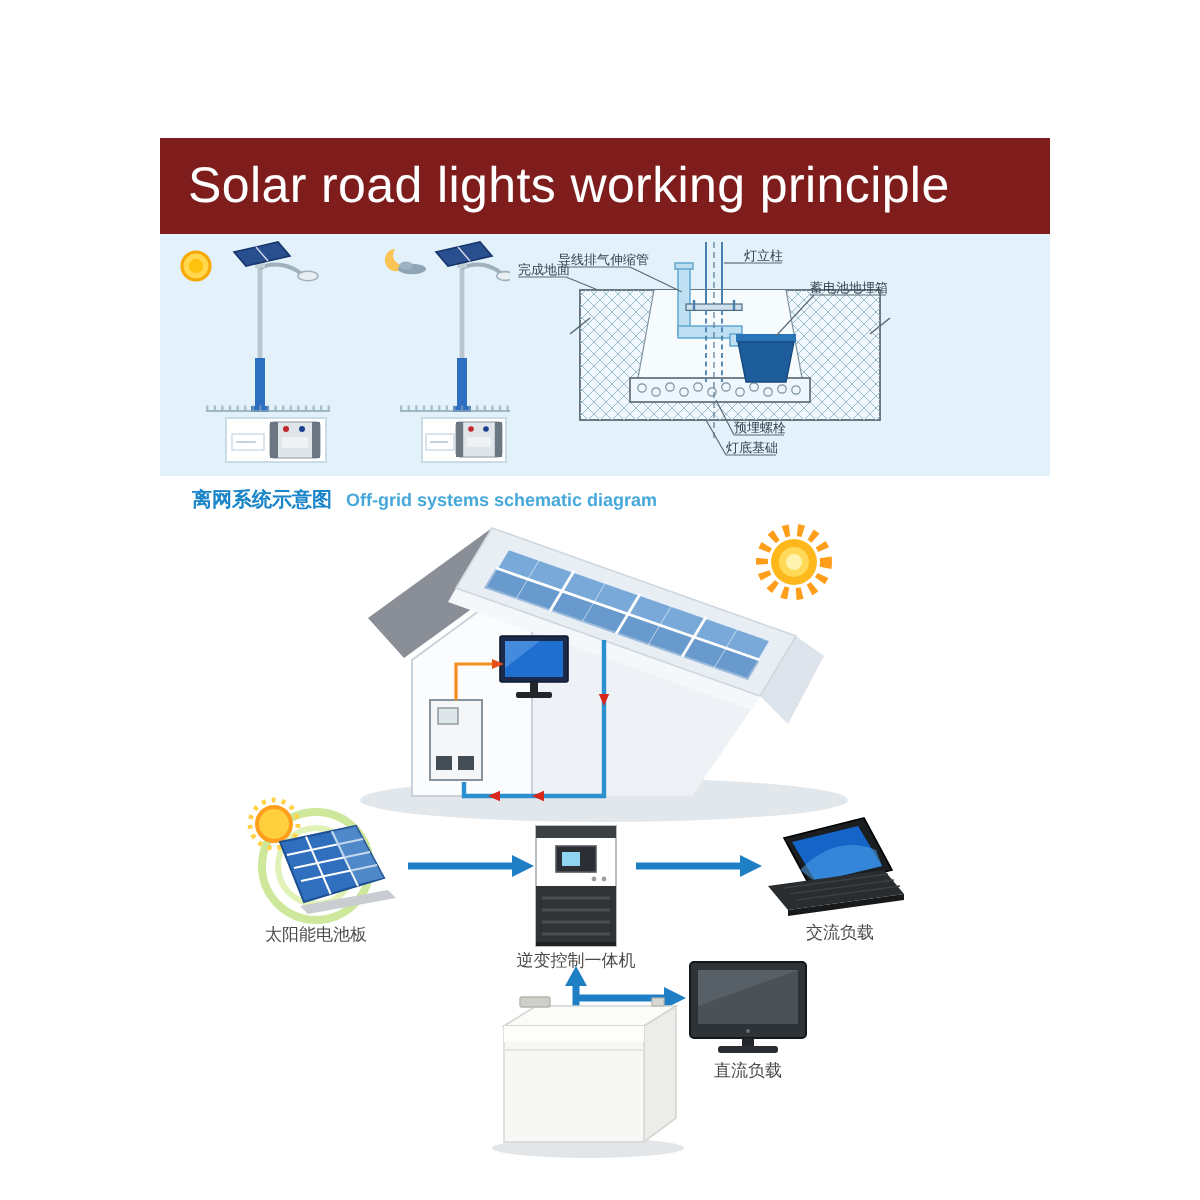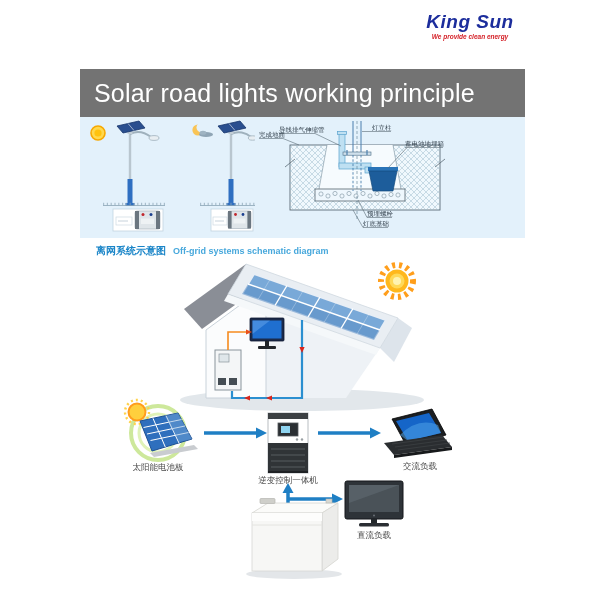--- a/index.html
+++ b/index.html
@@ -4,42 +4,38 @@
 <style>
   html,body{margin:0;padding:0;background:#fff;}
   #page{position:relative;width:600px;height:600px;background:#ffffff;overflow:hidden;
         font-family:"Liberation Sans","DejaVu Sans",sans-serif;}
   .abs{position:absolute;}
   
   #logo{left:420px;top:12px;width:100px;text-align:center;}
   #brand{font-size:19px;font-weight:bold;font-style:italic;color:#1c2d9c;letter-spacing:.5px;line-height:20px;}
   #tagline{font-size:6.5px;font-style:italic;font-weight:bold;color:#d41f26;margin-top:1px;}
   
-  #banner{left:80px;top:69px;width:445px;height:48px;background:#737373;color:#ffffff;}
+  #banner{left:80px;top:69px;width:445px;height:48px;background:#7f1d1d;color:#ffffff;}
   #banner span{display:block;padding:10px 0 0 14px;font-size:25px;letter-spacing:.2px;}
   
   #panel{left:80px;top:117px;width:445px;height:121px;background:#e3f1fb;}
   
   #caption{left:96px;top:240px;width:420px;}
   #caption .zh{font-size:10px;font-weight:bold;color:#1a85c8;margin-top:41px;}
   #caption .en{font-size:9px;color:#47a8dc;margin-left:7px;font-weight:bold;}
   svg{position:absolute;display:block;}
   svg text{font-family:"DejaVu Sans","Liberation Sans",sans-serif;fill:#33414d;}
   .diaglabel{font-size:6.5px;}
   .flowlabel{font-size:8.5px;fill:#4a4a4a;}
 </style>
 </head>
 <body>
 
 <div id="page">
 
-  <div class="abs" id="logo">
-    <div id="brand">King Sun</div>
-    <div id="tagline">We provide clean energy</div>
-  </div>
 
   <div class="abs" id="banner">
     <span>Solar road lights working principle</span>
   </div>
 
   <div class="abs" id="panel"></div>
 
   <svg class="abs" style="left:85px;top:117px" width="170" height="121" viewBox="0 0 170 121">
 
     <g>

